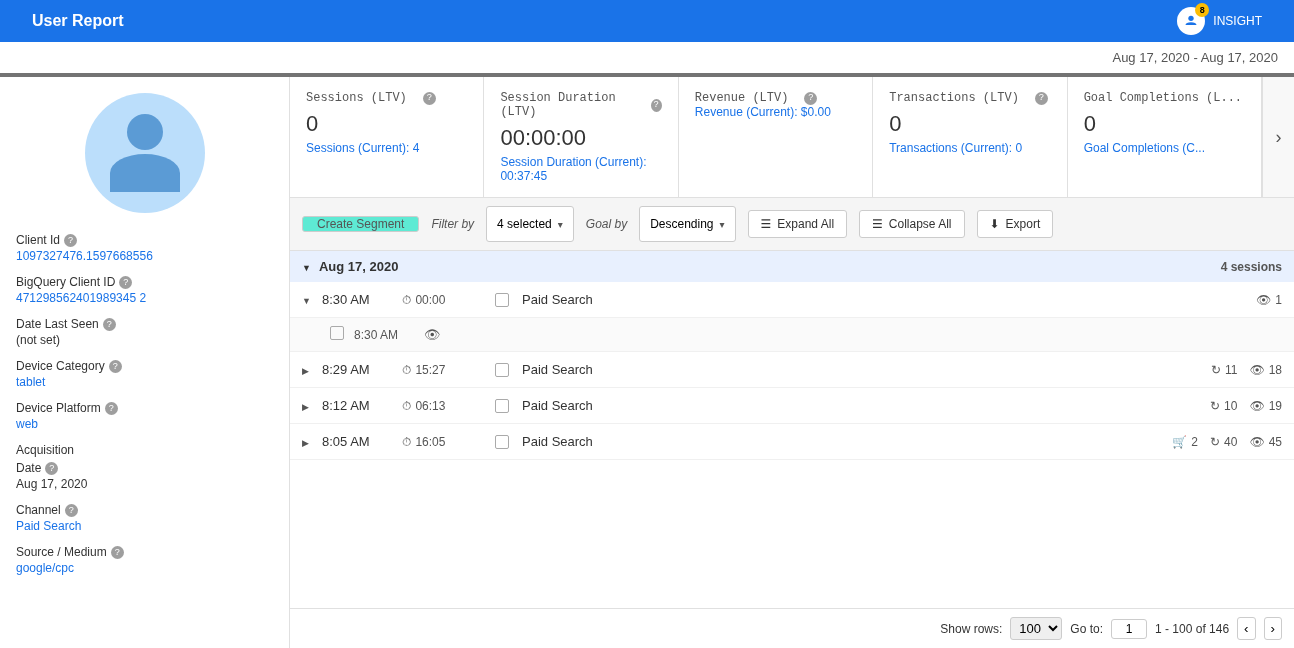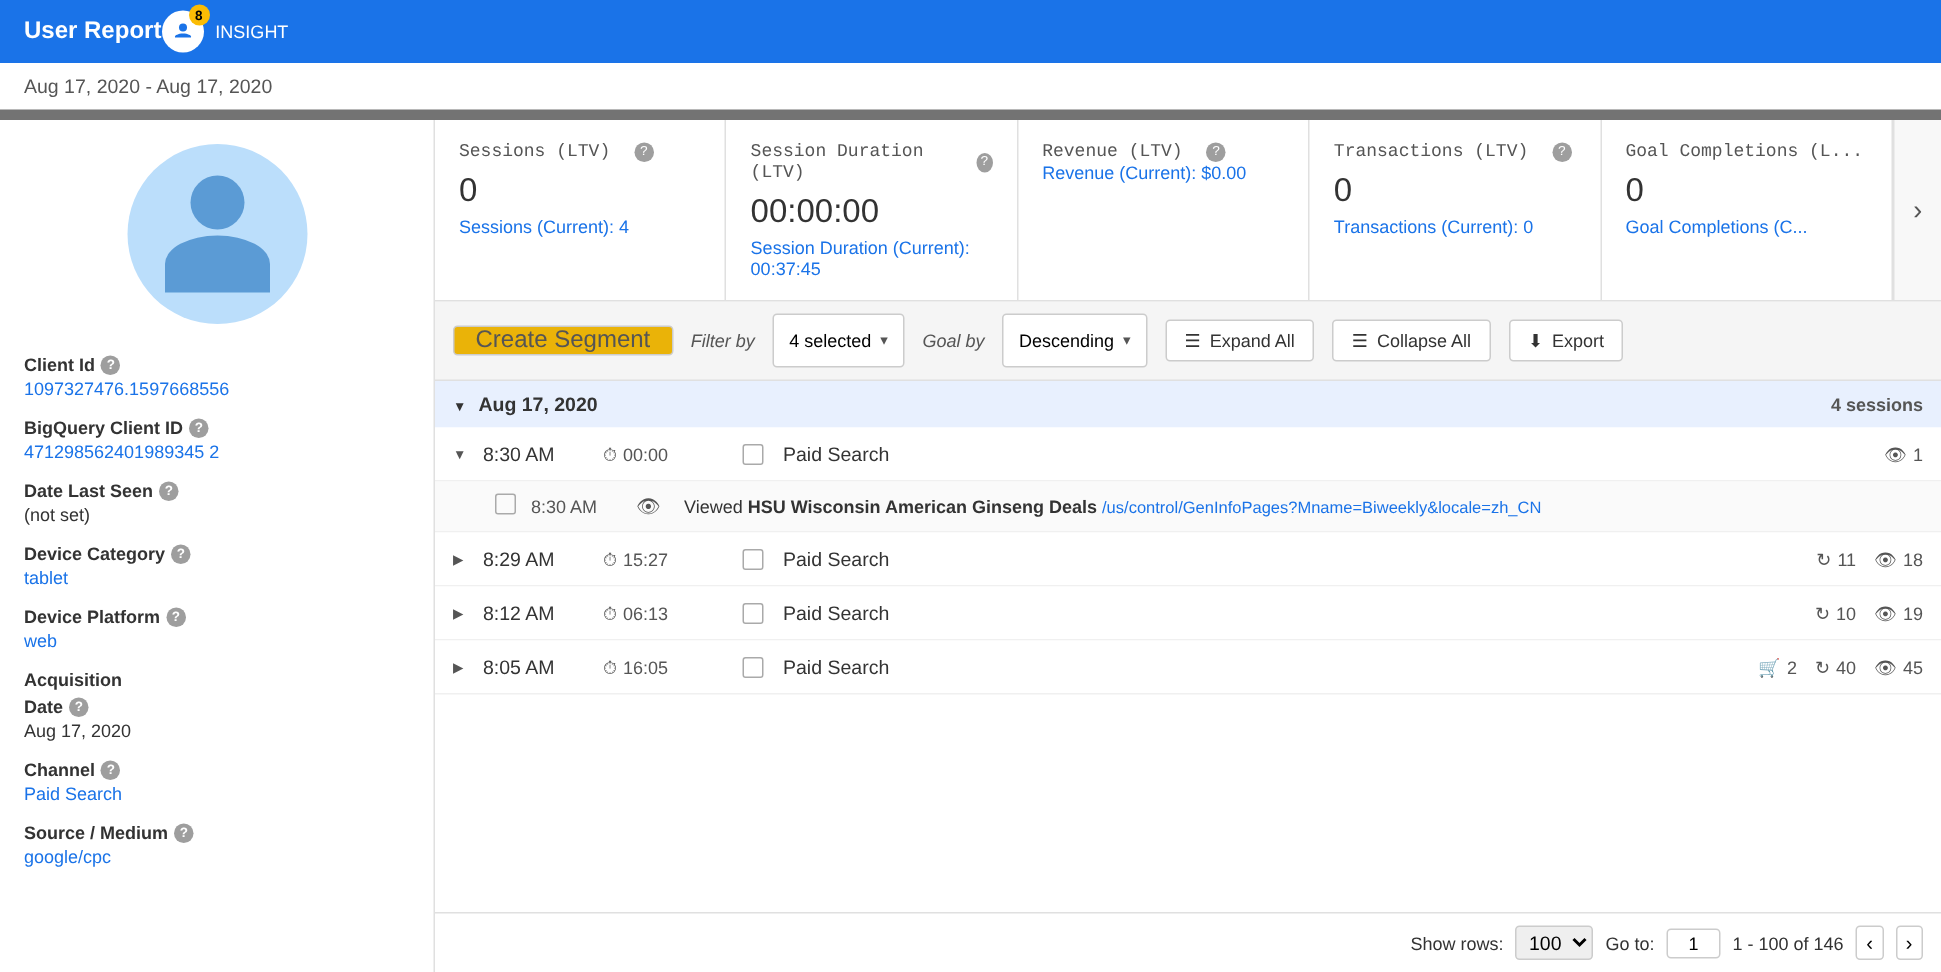--- a/index.html
+++ b/index.html
@@ -2,23 +2,24 @@
 <html><head>
   <meta charset="utf-8">
   <style>
     * { box-sizing: border-box; margin: 0; padding: 0; }
     body { font-family: Arial, sans-serif; font-size: 13px; background: #fff; color: #333; overflow: hidden; }
 
     
     .header {
       background: #1a73e8;
       color: white;
-      padding: 8px 16px;
+      padding: 8px 32px;
       display: flex;
       align-items: center;
+      justify-content: space-between;
       height: 42px;
     }
     .header-title { font-size: 16px; font-weight: bold; }
     .header-right { display: flex; align-items: center; gap: 8px; font-size: 13px; }
     .insight-icon {
       width: 28px; height: 28px; border-radius: 50%;
       background: #fff; display: flex; align-items: center; justify-content: center;
       position: relative;
     }
     .insight-badge {
@@ -26,22 +27,22 @@
       background: #fbbc04; color: #000; border-radius: 50%;
       width: 14px; height: 14px; font-size: 9px;
       display: flex; align-items: center; justify-content: center; font-weight: bold;
     }
 
     
     .main { display: flex; flex-direction: column; height: calc(648px - 42px); }
 
     
     .date-bar {
-      padding: 8px 16px; font-size: 13px; color: #555;
-      border-bottom: 7px solid #737373;
+      text-align: right; padding: 8px 16px; font-size: 13px; color: #555;
+      border-bottom: 4px solid #737373;
     }
 
     
     .content { display: flex; flex: 1; overflow: hidden; }
 
     
     .left-panel {
       width: 290px; min-width: 290px;
       padding: 16px;
       border-right: 1px solid #e0e0e0;
@@ -58,21 +59,21 @@
     .avatar-head {
       width: 36px; height: 36px; border-radius: 50%;
       background: #5b9bd5; margin: 0 auto 4px;
     }
     .avatar-torso {
       width: 70px; height: 38px; border-radius: 50% 50% 0 0;
       background: #5b9bd5; margin: 0 auto;
     }
 
     .info-section { margin-bottom: 12px; }
-    .info-label { font-weight: bold; color: #333; font-size: 12px; display: flex; align-items: center; gap: 4px; }
+    .info-label { font-weight: normal; color: #333; font-size: 12px; display: flex; align-items: center; gap: 4px; }
     .info-value { color: #1a73e8; font-size: 12px; margin-top: 2px; }
     .info-value.dark { color: #333; }
     .help-icon {
       width: 13px; height: 13px; border-radius: 50%;
       background: #9e9e9e; color: white; font-size: 9px;
       display: inline-flex; align-items: center; justify-content: center;
       cursor: pointer;
     }
 
     
@@ -96,21 +97,21 @@
     }
 
     
     .filter-bar {
       display: flex; align-items: center; padding: 8px 12px; gap: 12px;
       background: #f5f5f5; border-bottom: 1px solid #e0e0e0;
     }
     .filter-label { font-size: 12px; color: #555; font-style: italic; }
     .create-segment-btn {
       padding: 0 14px; border: 1px solid #ccc; border-radius: 3px;
-      background: #eab308; font-size: 16px; cursor: pointer; color: #555;
+      background: #5eead4; font-size: 12px; cursor: pointer; color: #555;
     }
     .dropdown-btn {
       padding: 10px 10px; border: 1px solid #ccc; border-radius: 3px;
       background: #fff; font-size: 12px; cursor: pointer;
       display: flex; align-items: center; gap: 6px;
     }
     .dropdown-btn .arrow { font-size: 10px; color: #555; }
     .action-btn {
       padding: 6px 12px; border: 1px solid #ccc; border-radius: 3px;
       background: #fff; font-size: 12px; cursor: pointer;
@@ -375,24 +376,20 @@
             </span>
           </div>
         </div>
 
         <div class="hit-row">
           <div class="hit-checkbox">
             <span class="checkbox-empty"></span>
           </div>
           <div class="hit-time">8:30 AM</div>
           <div class="hit-eye">👁</div>
-          <div class="hit-desc">
-            Viewed <strong>HSU Wisconsin American Ginseng Deals</strong>
-            <span class="hit-url"> /us/control/GenInfoPages?Mname=Biweekly&amp;locale=zh_CN</span>
-          </div>
         </div>
 
         <div class="session-row">
           <span class="session-expand"><span class="tri-right"></span></span>
           <span class="session-time">8:29 AM</span>
           <span class="session-duration">
             <span>⏱</span>
             <span>15:27</span>
           </span>
           <span class="session-icon">

